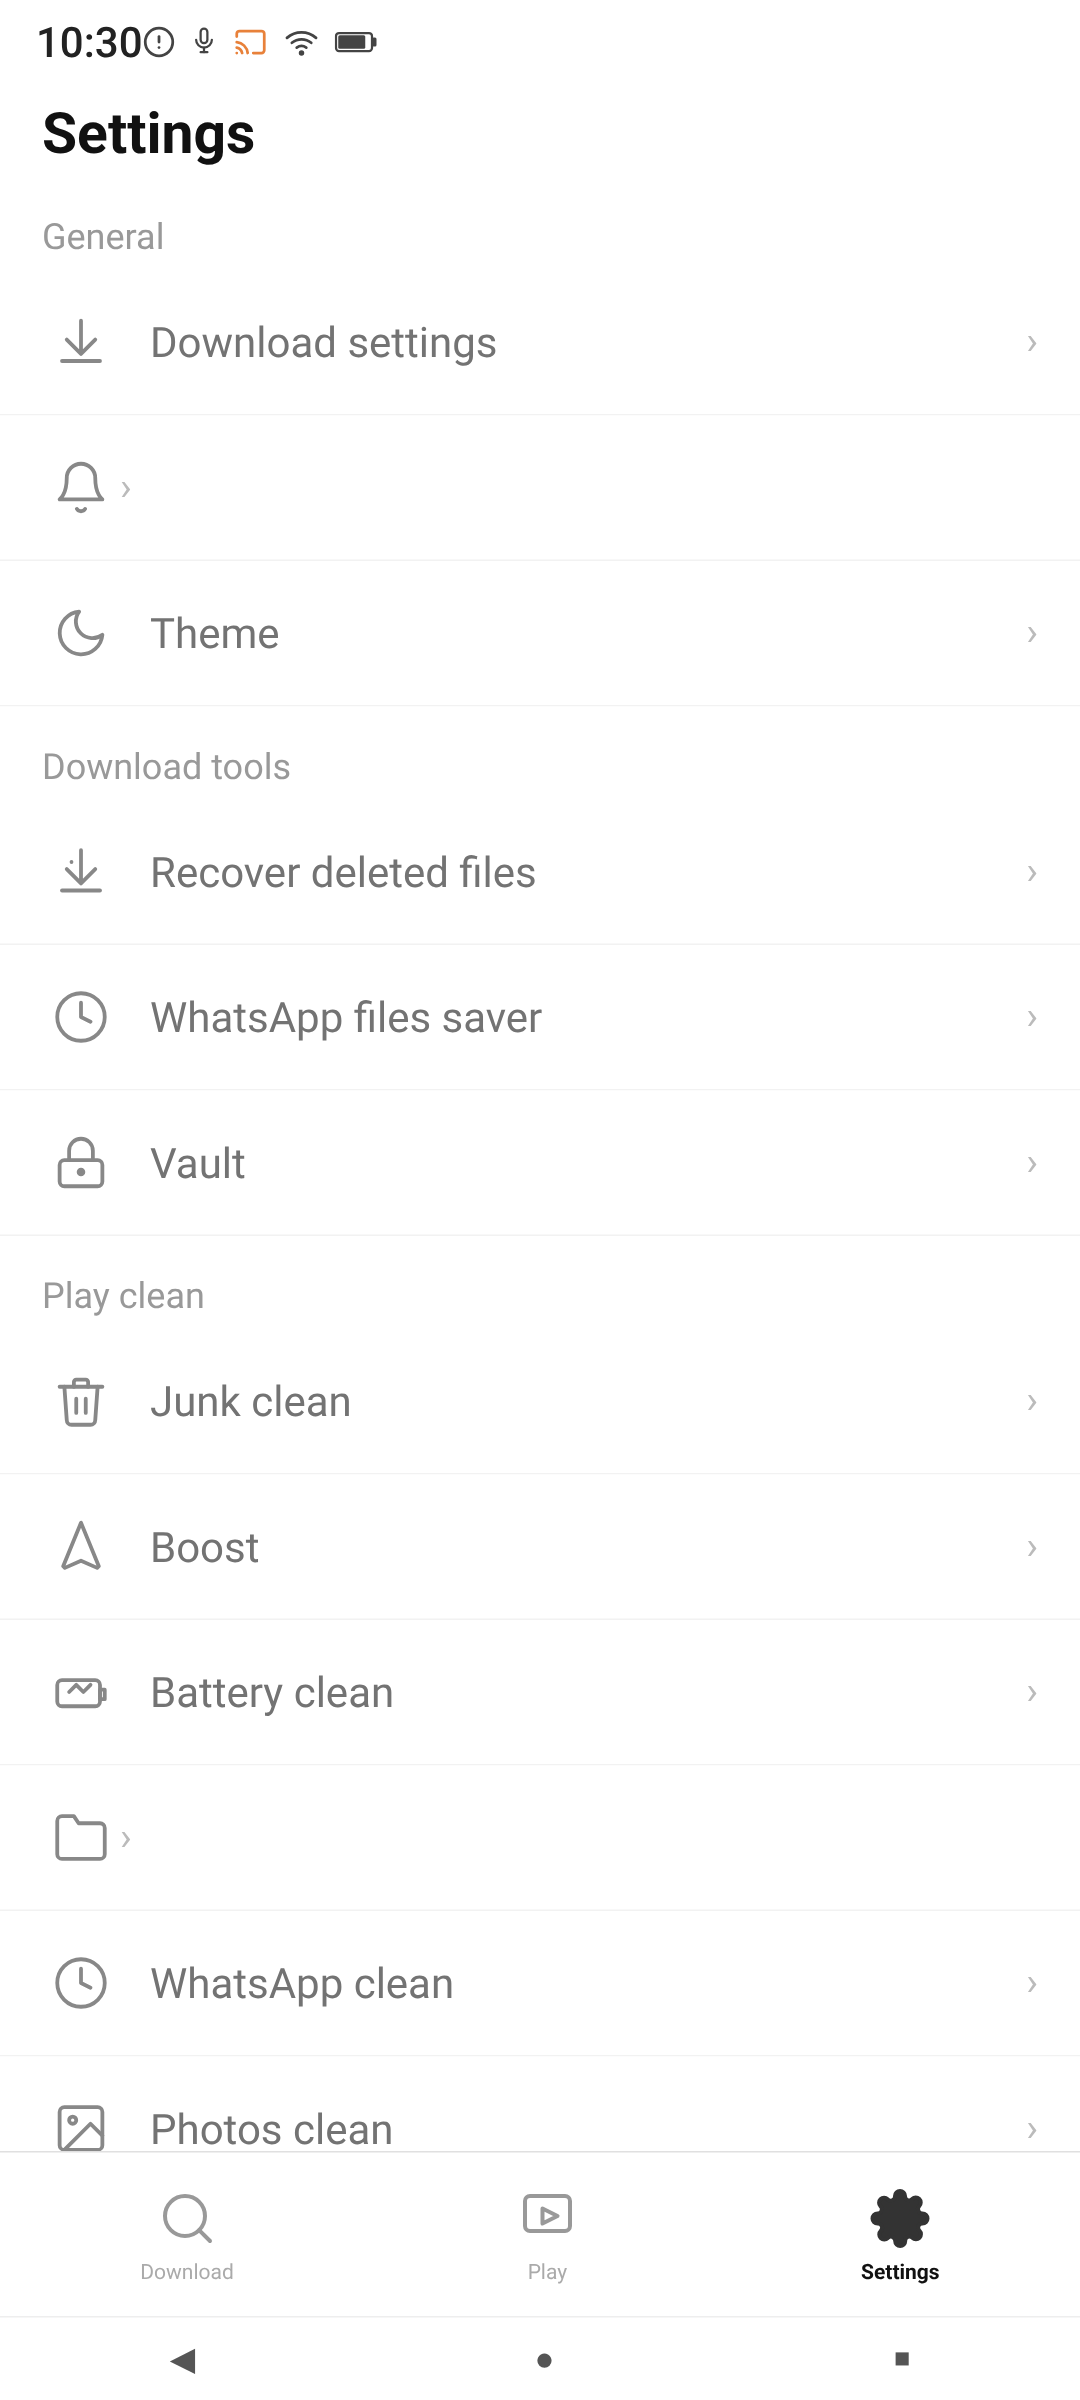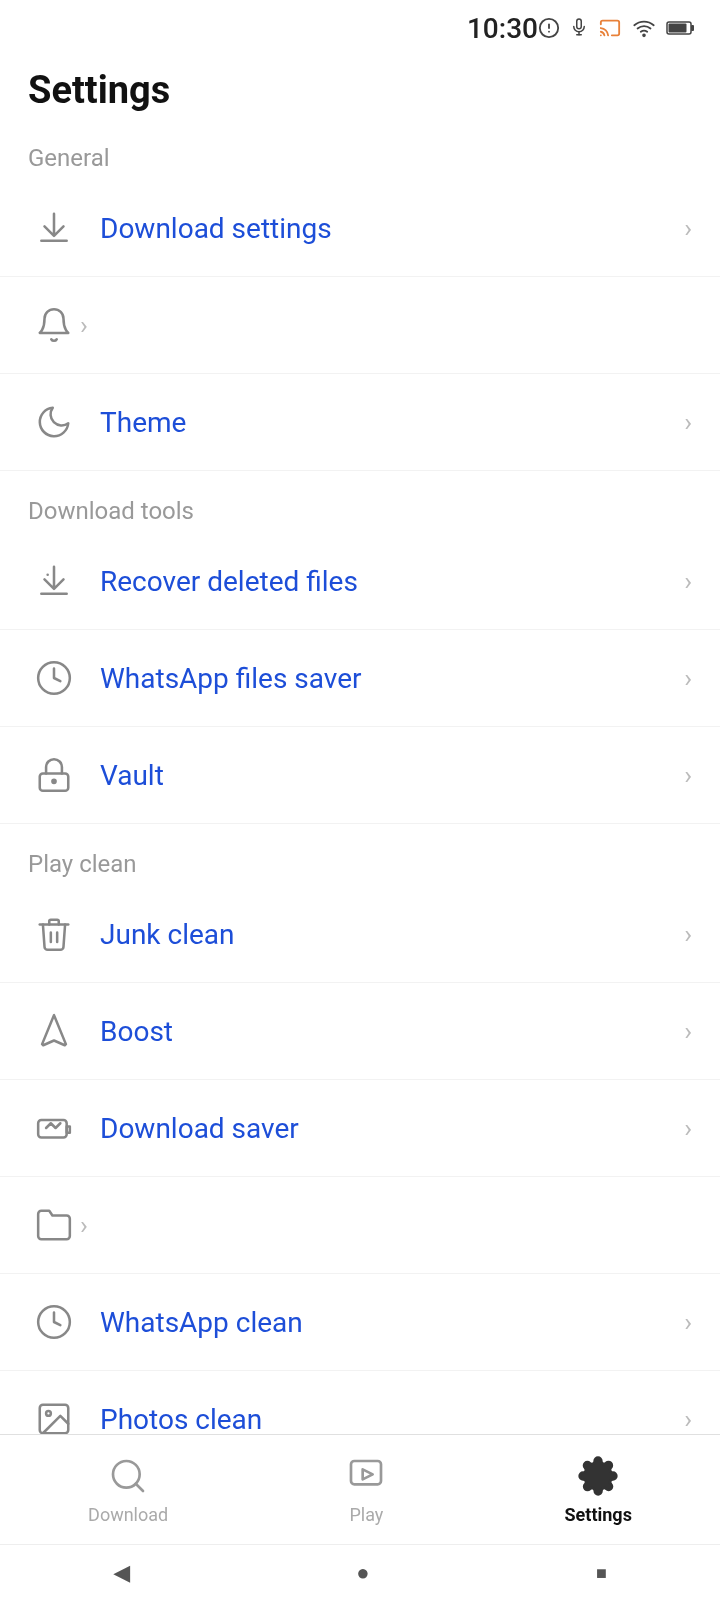--- a/index.html
+++ b/index.html
@@ -8,25 +8,24 @@
       width: 720px;
       min-height: 1600px;
       background: #ffffff;
       font-family: 'Roboto', sans-serif;
       position: relative;
     }
 
     
     .status-bar {
       display: flex;
-      justify-content: flex-end;
+      justify-content: flex-start;
       align-items: center;
       padding: 12px 24px 8px 24px;
       height: 52px;
-      margin-left: 38px;
     }
     .status-time {
       font-size: 28px;
       font-weight: 500;
       color: #222;
     }
     .status-icons {
       display: flex;
       align-items: center;
       gap: 10px;
@@ -70,21 +69,21 @@
       height: 38px;
       stroke: #888;
       fill: none;
       stroke-width: 1.6;
       stroke-linecap: round;
       stroke-linejoin: round;
     }
     .menu-label {
       flex: 1;
       font-size: 28px;
-      color: #1d4ed8;
+      color: #737373;
       padding-left: 20px;
       font-weight: 400;
     }
     .menu-chevron {
       color: #bbb;
       font-size: 26px;
     }
 
     
     .section-spacer {
@@ -127,21 +126,21 @@
       fill: none;
       stroke-width: 1.6;
       stroke-linecap: round;
       stroke-linejoin: round;
     }
     .nav-icon.active svg {
       stroke: #333;
       fill: #333;
     }
     .nav-label {
-      font-size: 18px;
+      font-size: 14px;
       color: #aaa;
     }
     .nav-label.active {
       color: #111;
       font-weight: 700;
     }
     .bottom-nav-wrapper {
       padding-bottom: 166px;
     }
   </style>
@@ -289,21 +288,21 @@
   </div>
 
   <div class="menu-item">
     <div class="menu-icon">
       <svg viewBox="0 0 24 24">
           <rect x="2" y="7" width="18" height="11" rx="2" ry="2"></rect>
           <path d="M20 11h2v4h-2z"></path>
           <polyline points="7 12 10 9 13 12 16 9"></polyline>
         </svg>
     </div>
-    <span class="menu-label">Download saver</span>
+    <span class="menu-label">Battery clean</span>
     <span class="menu-chevron">›</span>
   </div>
 
   <div class="menu-item">
     <div class="menu-icon">
       <svg viewBox="0 0 24 24">
           <path d="M22 19a2 2 0 0 1-2 2H4a2 2 0 0 1-2-2V5a2 2 0 0 1 2-2h5l2 3h9a2 2 0 0 1 2 2z"></path>
         </svg>
     </div>
     <span class="menu-chevron">›</span>

